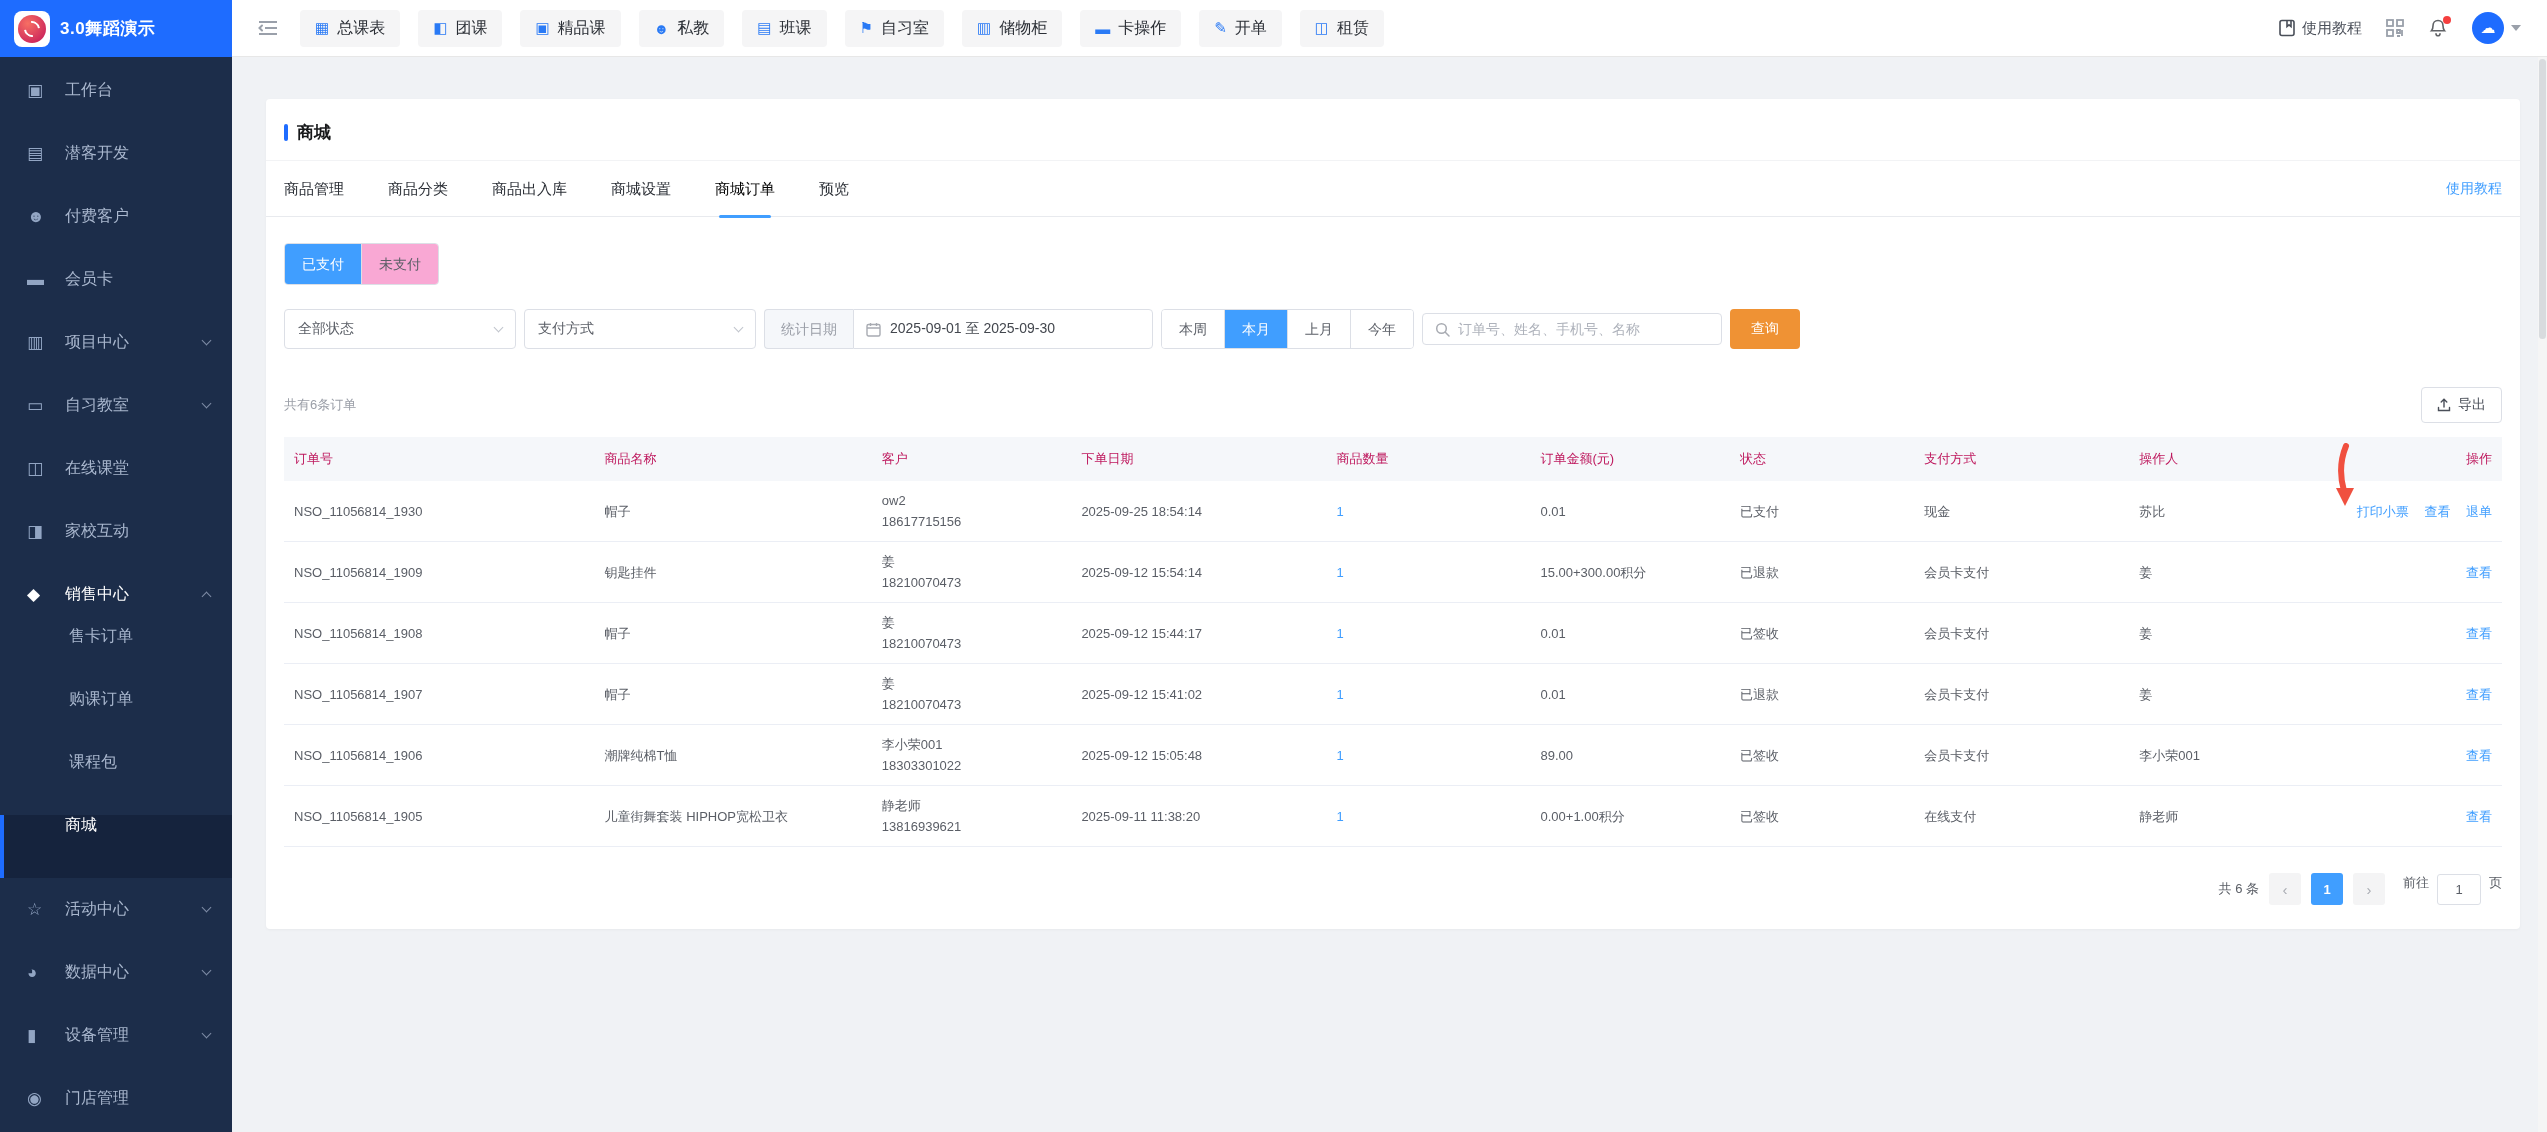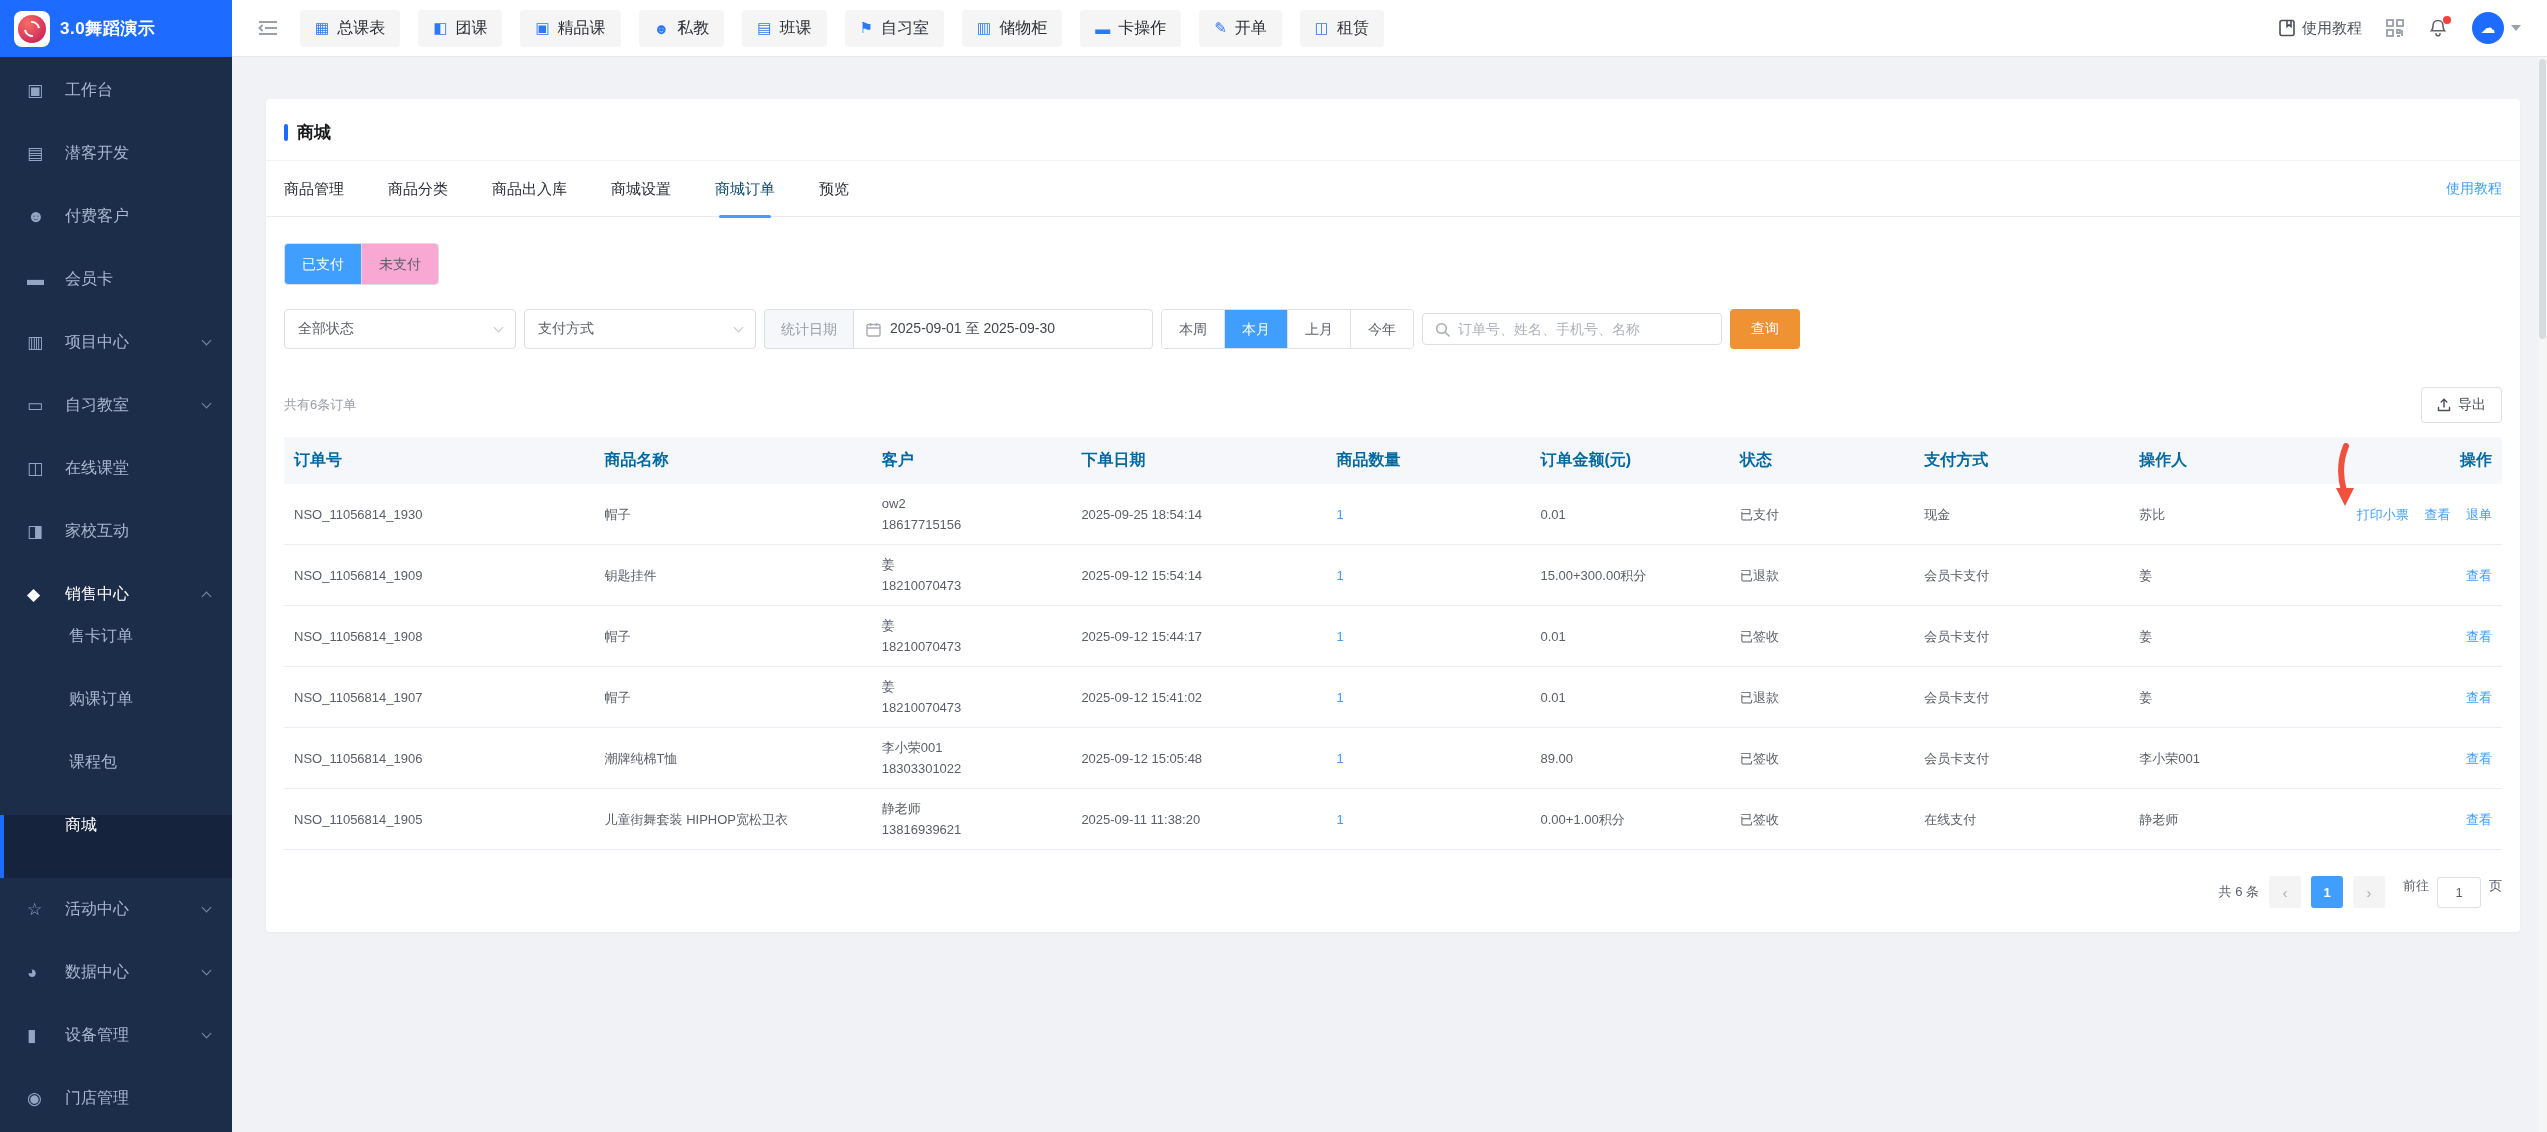--- a/index.html
+++ b/index.html
@@ -39,21 +39,21 @@
   .caret-down { width:0; height:0; border-left:5px solid transparent; border-right:5px solid transparent; border-top:6px solid #9aa0aa; }
 
   
   .content { flex:1; position:relative; }
   .card { position:absolute; left:34px; right:27px; top:42px; background:#fff; border-radius:4px; min-height:807px; box-shadow:0 1px 3px rgba(0,0,0,.04); }
   .card-title-row { padding:22px 18px 16px; border-bottom:1px solid #f2f3f5; display:flex; align-items:center; }
   .title-bar { width:4px; height:17px; background:#1e6cff; border-radius:2px; margin-right:9px; }
   .page-title { font-size:17px; font-weight:700; color:#17181a; }
   .tabs-row { display:flex; align-items:center; padding:0 18px; border-bottom:1px solid #e8eaee; height:56px; }
   .tab { margin-right:44px; font-size:15px; color:#2b2f36; height:56px; line-height:56px; position:relative; cursor:pointer; white-space:nowrap; }
-  .tab.active { color:#0c4a6e; }
+  .tab.active { color:#000000; }
   .tab.active::after { content:""; position:absolute; bottom:-1px; left:4px; right:4px; height:3px; background:#409eff; border-radius:2px; }
   .tabs-tutorial { margin-left:auto; color:#409eff; font-size:14px; cursor:pointer; }
 
   .toggle-row { padding:26px 18px 0; }
   .pay-toggle { display:inline-flex; border:1px solid #dcdfe6; border-radius:4px; overflow:hidden; }
   .pt-btn { height:40px; padding:0 17px; line-height:40px; font-size:14px; color:#5a5e66; background:#f9a8d4; cursor:pointer; }
   .pt-btn + .pt-btn { border-left:1px solid #dcdfe6; }
   .pt-btn.active { background:#409eff; color:#fff; }
 
   .filter-row { display:flex; align-items:center; gap:8px; padding:24px 18px 16px; }
@@ -69,21 +69,21 @@
   .search-box { width:300px; height:32px; border:1px solid #dcdfe6; border-radius:4px; display:flex; align-items:center; gap:8px; padding:0 12px; background:#fff; }
   .search-box input { border:none; outline:none; flex:1; font-size:14px; color:#43474e; font-family:inherit; }
   .search-box input::placeholder { color:#aeb2bb; }
   .query-btn { height:40px; padding:0 21px; background:#ef9234; color:#fff; border:none; border-radius:4px; font-size:14px; cursor:pointer; font-family:inherit; }
 
   .summary-row { display:flex; align-items:center; padding:22px 18px 10px; }
   .count-text { color:#9a9ea7; font-size:13px; }
   .export-btn { margin-left:auto; height:36px; border:1px solid #dcdfe6; border-radius:4px; background:#fff; display:flex; align-items:center; gap:7px; padding:0 15px; font-size:14px; color:#4a4f59; cursor:pointer; }
 
   table.orders { width:calc(100% - 36px); margin:4px 18px 0; border-collapse:collapse; font-size:13px; color:#5a5e66; table-layout:fixed; }
-  .orders th { background:#f5f7fa; text-align:left; font-weight:700; color:#0369a1; padding:13px 10px; font-size:16px; white-space:nowrap; }
+  .orders th { background:#f5f7fa; text-align:left; font-weight:400; color:#be185d; padding:13px 10px; font-size:13px; white-space:nowrap; }
   .orders td { padding:9px 10px; border-bottom:1px solid #ebeef5; height:58px; line-height:21px; }
   .orders th:last-child, .orders td:last-child { text-align:right; }
   .blue-link { color:#409eff; cursor:pointer; text-decoration:none; }
   .ops-cell a { margin-left:12px; white-space:nowrap; }
 
   .pagination { display:flex; align-items:center; justify-content:flex-end; gap:10px; padding:26px 18px 24px; font-size:13px; color:#5a5e66; }
   .pg-btn { width:32px; height:32px; background:#f4f4f5; border-radius:3px; display:flex; align-items:center; justify-content:center; color:#a8abb2; font-size:15px; cursor:pointer; }
   .pg-current { width:32px; height:32px; background:#409eff; border-radius:3px; display:flex; align-items:center; justify-content:center; color:#fff; font-weight:700; cursor:pointer; }
   .goto-wrap { display:flex; align-items:flex-start; gap:8px; margin-left:8px; }
   .goto-input { width:44px; height:31px; border:1px solid #dcdfe6; border-radius:3px; text-align:center; font-size:13px; color:#5a5e66; outline:none; font-family:inherit; }

